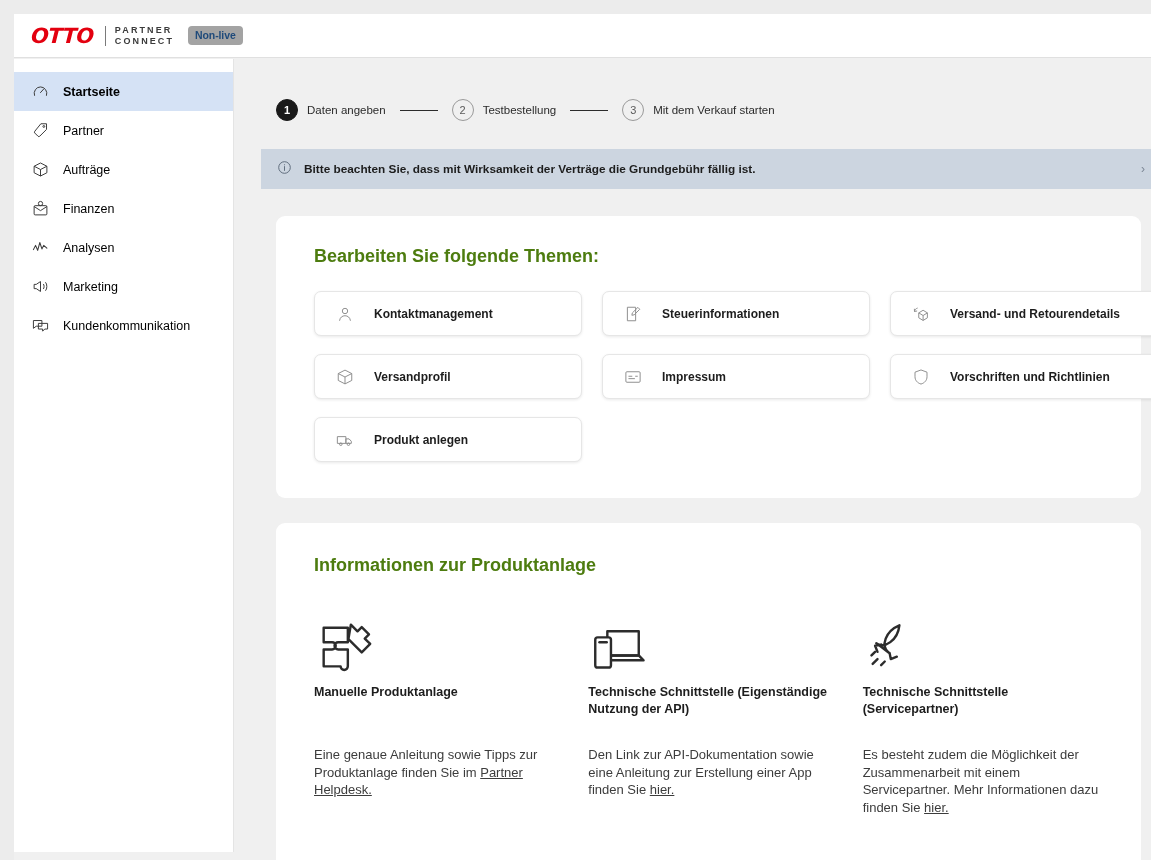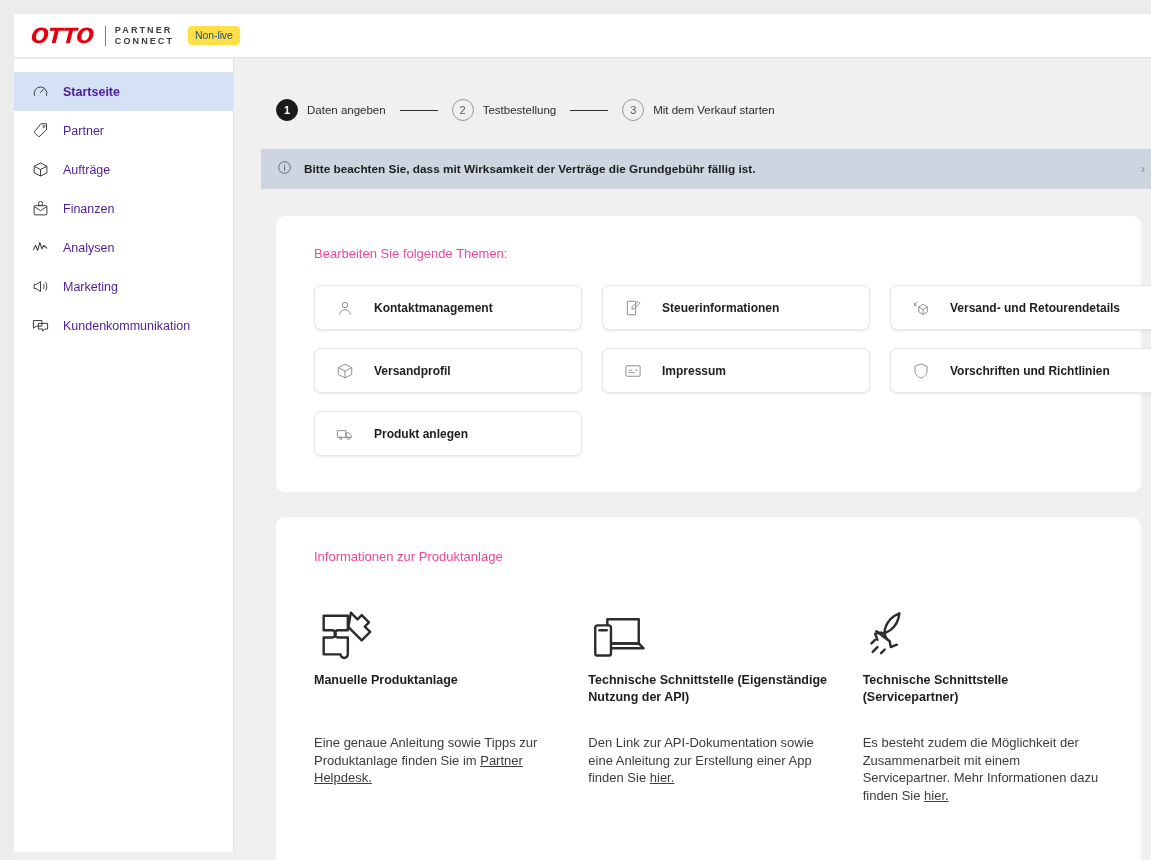--- a/index.html
+++ b/index.html
@@ -45,24 +45,24 @@
   .logo-pc {
     font-family: "Liberation Sans", sans-serif;
     font-size: 9px;
     font-weight: 700;
     line-height: 11px;
     letter-spacing: 2.1px;
     color: #3b3b3b;
   }
   .badge-nonlive {
     margin-left: 14px;
-    background: #fde047;
+    background: #a3a3a3;
     color: #1f4a7a;
     font-size: 10.5px;
-    font-weight: 400;
+    font-weight: 700;
     padding: 3px 7px 4px 7px;
     border-radius: 4px;
     letter-spacing: -0.1px;
   }
 
   
   .sidebar {
     position: absolute;
     left: 0; top: 45px;
     width: 220px; height: 793px;
@@ -74,21 +74,21 @@
     display: flex;
     align-items: center;
     height: 39px;
     padding-left: 18px;
     gap: 14px;
     cursor: pointer;
   }
   .nav-item.active { background: #d5e2f5; }
   .nav-item .nav-label {
     font-size: 12.5px;
-    color: #4c1d95;
+    color: #000000;
     text-align: right;
   }
   .nav-item.active .nav-label { font-weight: 700; }
   .nav-ico {
     width: 17px; height: 17px;
     display: inline-flex;
     align-items: center;
     justify-content: center;
     flex: 0 0 17px;
   }
@@ -160,25 +160,25 @@
 
   
   .card {
     background: #ffffff;
     border-radius: 9px;
     margin-left: 41px;
     width: 865px;
   }
   .card-themes { margin-top: 27px; padding: 30px 36px 36px 20px; }
   .card-title {
-    font-size: 13px;
-    color: #ec4899;
+    font-size: 18px;
+    color: #4d7c0f;
     margin-left: 18px;
     margin-bottom: 24px;
-    font-weight: 400;
+    font-weight: 700;
   }
   .tile-grid {
     display: grid;
     grid-template-columns: repeat(3, 268px);
     gap: 18px 20px;
     margin-left: 18px;
   }
   .tile {
     height: 45px;
     background: #ffffff;

